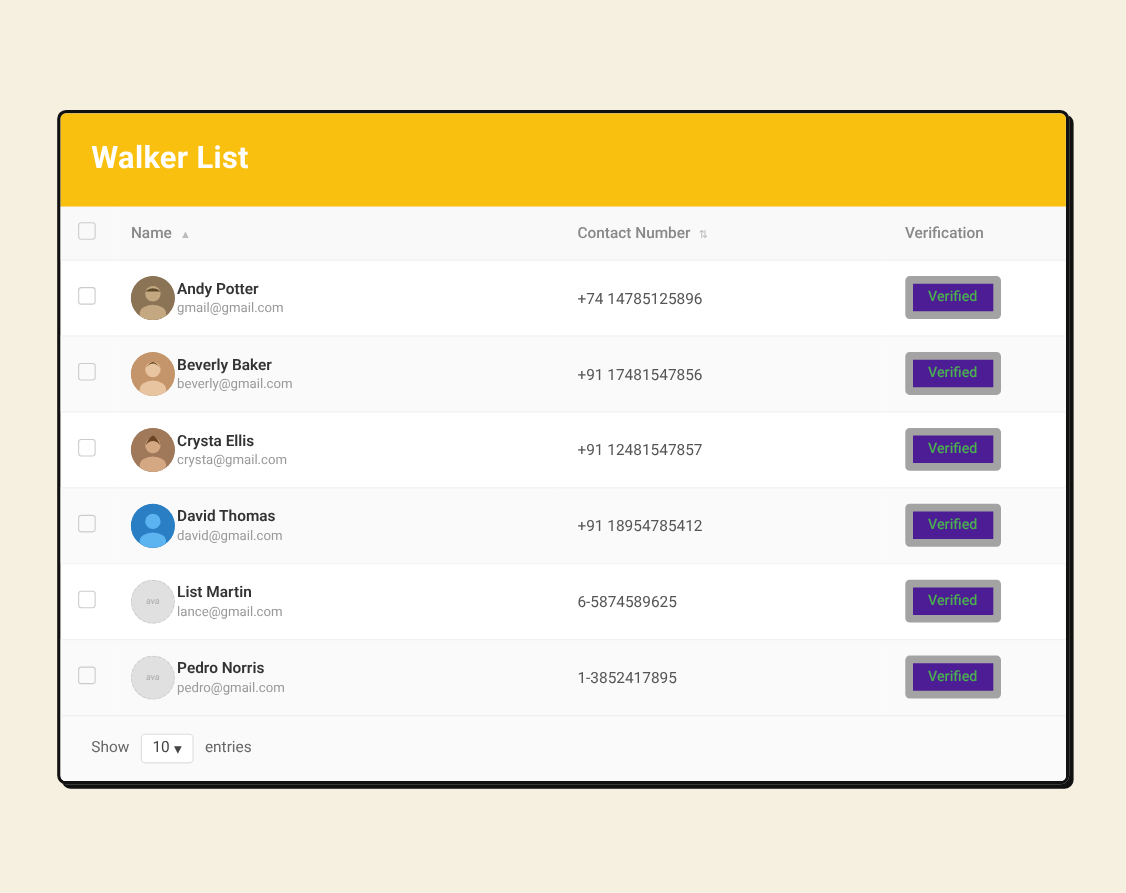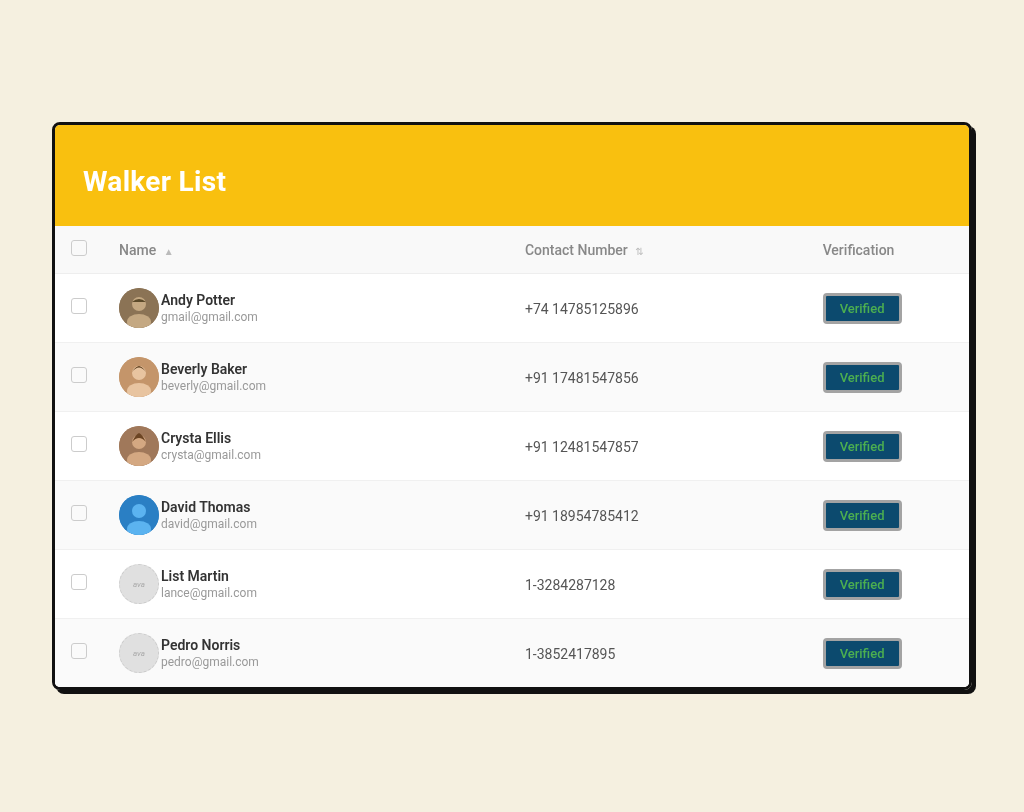--- a/index.html
+++ b/index.html
@@ -20,21 +20,21 @@
     .window-frame {
       width: 920px;
       border: 3px solid #111;
       border-radius: 8px;
       overflow: hidden;
       box-shadow: 4px 4px 0 #111;
     }
 
     .header {
       background-color: #F9C00F;
-      padding: 40px 28px 28px 28px;
+      padding: 24px 28px 28px 28px;
     }
 
     .header-title {
       color: #fff;
       font-size: 28px;
       font-weight: 700;
       letter-spacing: 0.3px;
     }
 
     .content-area {
@@ -193,26 +193,26 @@
     }
 
     .contact-number {
       font-size: 14px;
       color: #555;
     }
 
     .verified-badge {
       display: inline-block;
       padding: 5px 14px;
-      background: #0c4a6e;
+      background: #4c1d95;
       color: #4caf50;
       border-radius: 4px;
       font-size: 13px;
       font-weight: 500;
-      border: 3px solid #a3a3a3;
+      border: 7px solid #a3a3a3;
     }
 
     .footer {
       padding: 16px 28px;
       display: flex;
       align-items: center;
       gap: 10px;
       background: #fafafa;
       border-top: 1px solid #eee;
     }
@@ -400,21 +400,21 @@
         <div class="avatar avatar-placeholder" style="font-size:9px;color:#aaa;font-style:italic;border:1px dashed #ccc;">
       <span style="font-size:8px;">ava</span>
     </div>
         <div class="user-info">
           <div class="user-name">List Martin</div>
           <div class="user-email">lance@gmail.com</div>
         </div>
       </div>
     </td>
     <td class="col-contact">
-      <span class="contact-number">1-3284287128</span>
+      <span class="contact-number">6-5874589625</span>
     </td>
     <td class="col-verify">
       <span class="verified-badge">Verified</span>
     </td>
   </tr>
             <tr>
     <td class="col-check">
       <span class="checkbox"></span>
     </td>
     <td>
@@ -432,15 +432,23 @@
       <span class="contact-number">1-3852417895</span>
     </td>
     <td class="col-verify">
       <span class="verified-badge">Verified</span>
     </td>
   </tr>
           </tbody>
       </table>
     </div>
 
+    <div class="footer">
+      <span class="show-label">Show</span>
+      <div class="entries-select">
+        <span>10</span>
+        <span>▾</span>
+      </div>
+      <span class="entries-label">entries</span>
+    </div>
 
   </div>
 </div>
 
 </body></html>

